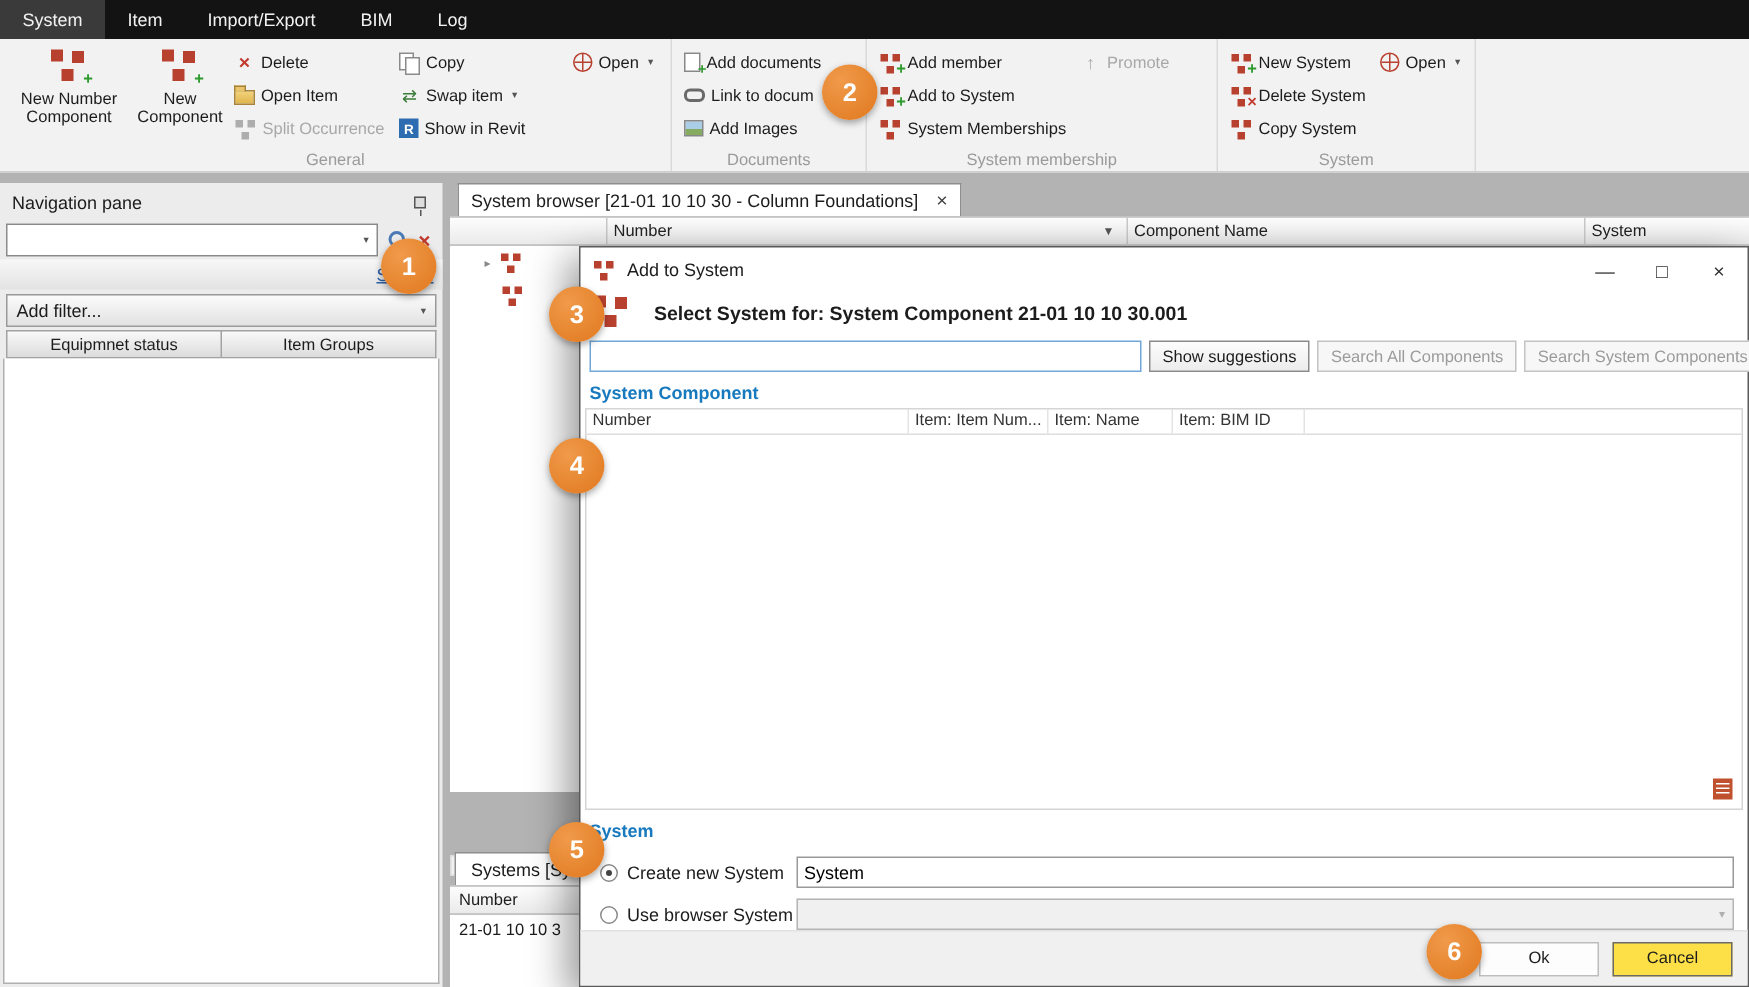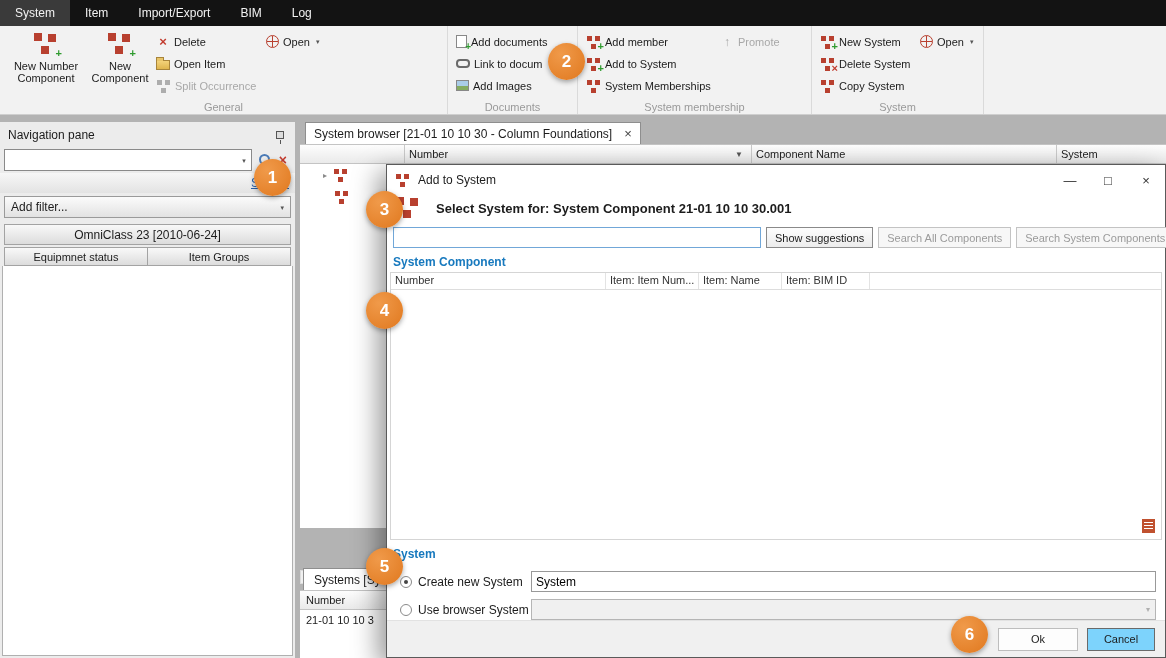--- a/index.html
+++ b/index.html
@@ -119,21 +119,21 @@
   .dt-body{flex:1;position:relative}
   .radio-row{display:flex;align-items:center;padding-left:13px;margin-top:7px;flex:none}
   .radio{width:12px;height:12px;border:1px solid #8a8a8a;border-radius:50%;background:#fff;position:relative;flex:none;cursor:pointer}
   .radio.checked::after{content:"";position:absolute;inset:3px;background:#444;border-radius:50%}
   .radio-lbl{width:113px;margin-left:6px;font-size:12px}
   .sys-input{flex:1;margin-right:9px;height:21px;border:1px solid #999;font:12px "Liberation Sans",sans-serif;padding:0 4px;outline:none}
   .sys-combo{flex:1;margin-right:9px;height:21px;border:1px solid #b5b5b5;background:#f0f0f0;display:flex;align-items:center;padding:0 5px;color:#9a9a9a}
   .combo-caret{margin-left:auto;font-size:8px;color:#b0b0b0}
   .dlg-footer{margin-top:auto;height:37px;background:#f0f0f0;border-top:1px solid #e2e2e2;display:flex;align-items:center;justify-content:flex-end;gap:9px;padding-right:10px;flex:none}
   .btn.okbtn{width:80px;height:23px;border-color:#bdbdbd;background:#fdfdfd}
-  .btn.cancelbtn{width:68px;height:23px;border-color:#6a6a6a;background:#7dd3fc}
+  .btn.cancelbtn{width:80px;height:23px;border-color:#6a6a6a;background:#fde047}
 
   
   .badge{position:absolute;width:37px;height:37px;border-radius:50%;background:radial-gradient(circle at 35% 30%,#f09a4a,#e0781e);color:#fff;display:flex;align-items:center;justify-content:center;font-size:17px;font-weight:bold;z-index:200;box-shadow:0 2px 5px rgba(0,0,0,.35)}
 </style>
 </head>
 <body>
 
 <div class="screen">
 
   <div class="menubar">
@@ -162,20 +162,35 @@
         </div>
         <div class="sbtn">
           <span class="i-folder"></span>
           <span>Open Item</span>
         </div>
         <div class="sbtn disabled">
           <span class="mol gray"></span>
           <span>Split Occurrence</span>
         </div>
       </div>
+      <div class="scol cB">
+        <div class="sbtn">
+          <span class="i-copy"></span>
+          <span>Copy</span>
+        </div>
+        <div class="sbtn">
+          <span class="i-swap">⇄</span>
+          <span>Swap item</span>
+          <span class="caret">▾</span>
+        </div>
+        <div class="sbtn">
+          <span class="i-revit">R</span>
+          <span>Show in Revit</span>
+        </div>
+      </div>
       <div class="scol cC">
         <div class="sbtn">
           <span class="i-www"></span>
           <span>Open</span>
           <span class="caret">▾</span>
         </div>
       </div>
       <div class="rgroup-label">General</div>
     </div>
 
@@ -259,23 +274,20 @@
       </div>
       <span class="i-mag"></span>
       <span class="i-clear">×</span>
     </div>
     <div class="nav-link-row">
       <span class="search-link">Search</span>
     </div>
     <div class="nav-filter">
       <span>Add filter...</span>
       <span class="caret">▾</span>
-    </div>
-    <div class="nav-class">
-      <span>OmniClass 23 [2010-06-24]</span>
     </div>
     <div class="nav-tabs">
       <div class="nav-tab">Equipmnet status</div>
       <div class="nav-tab">Item Groups</div>
     </div>
     <div class="nav-list"></div>
   </div>
 
   <div class="main">
     <div class="doc-tabstrip">

